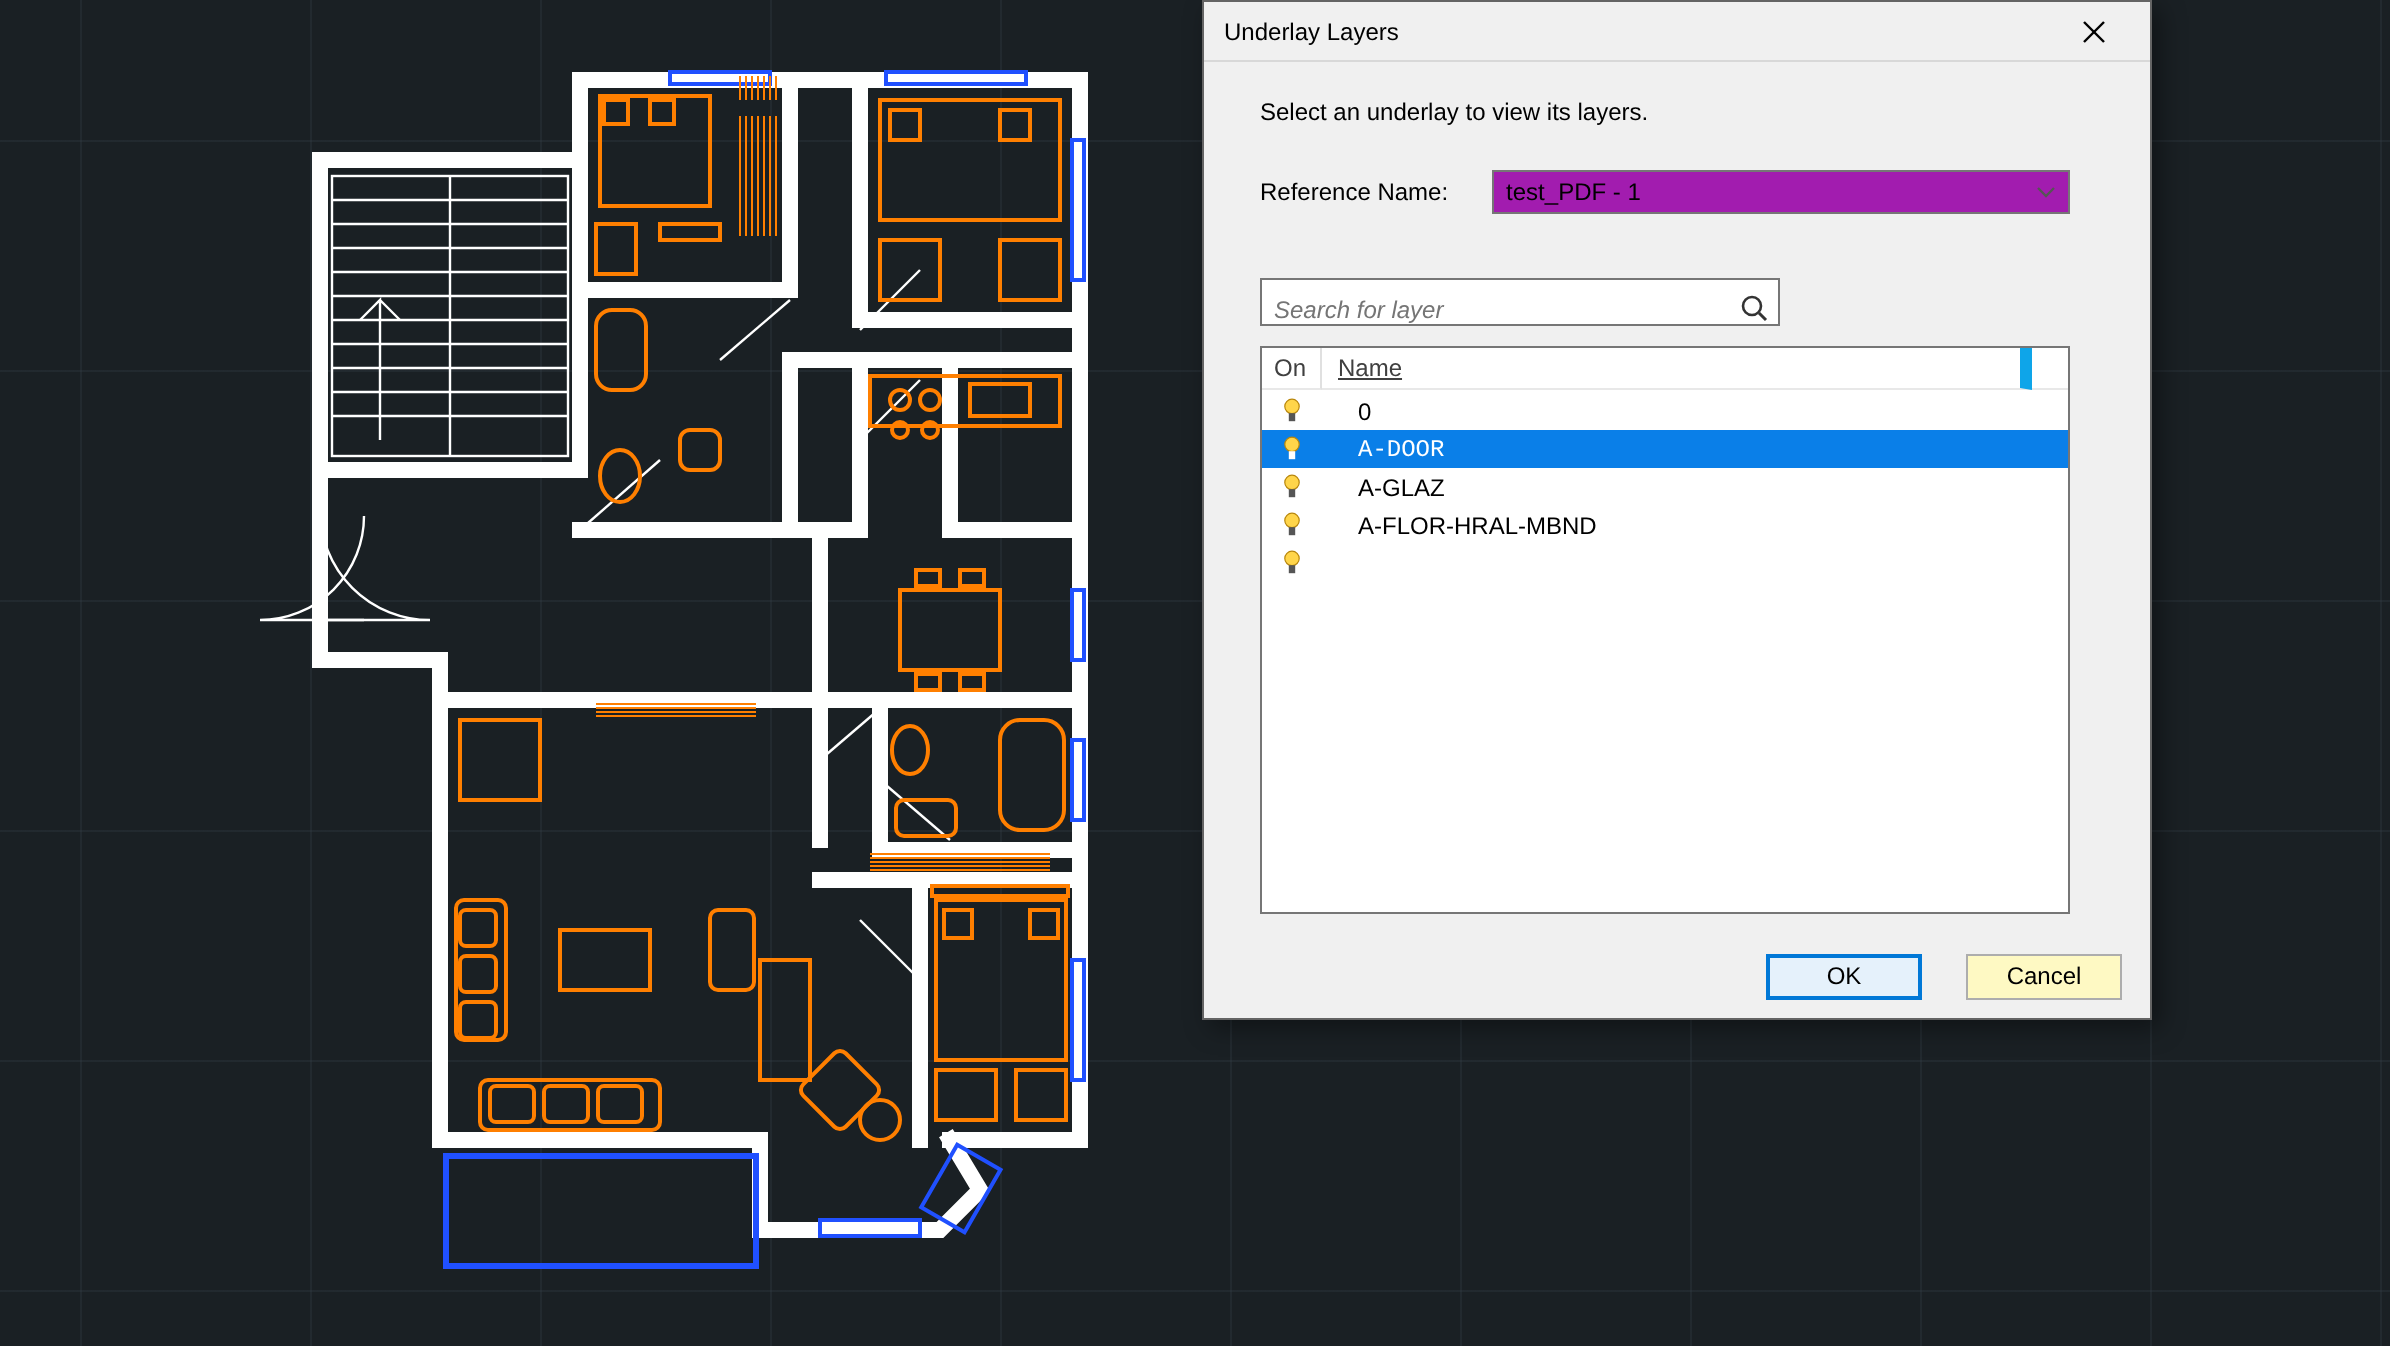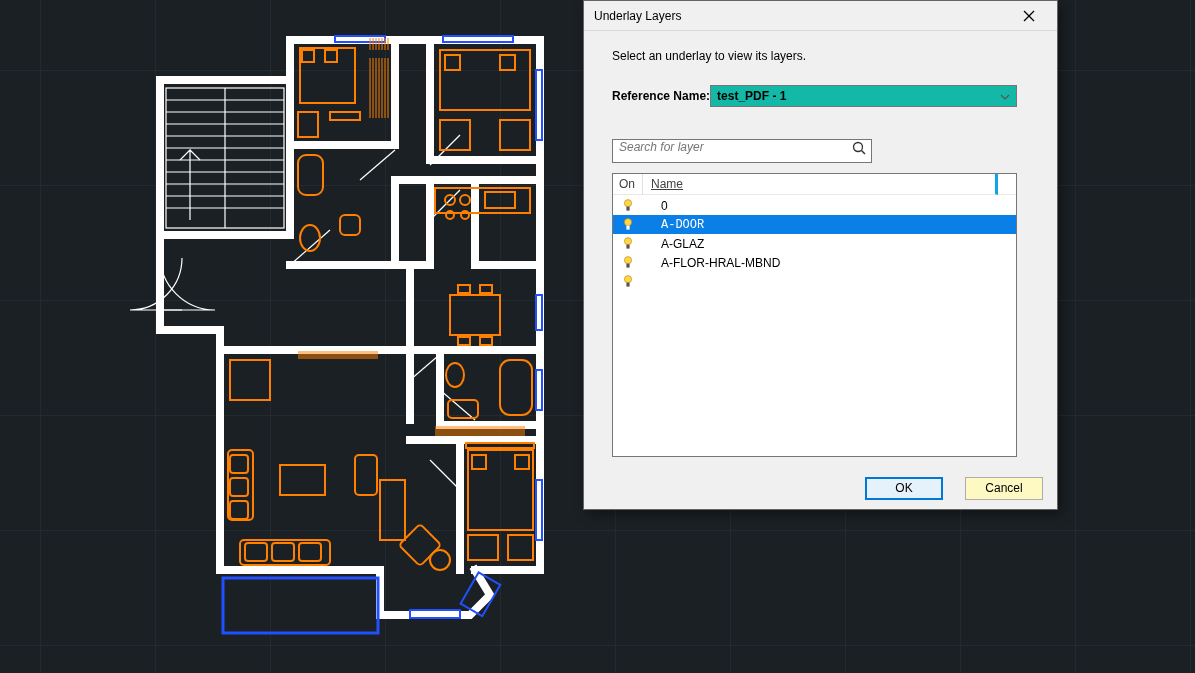--- a/index.html
+++ b/index.html
@@ -24,21 +24,21 @@
   .canvas {
     position: absolute;
     left: 130px;
     top: 20px;
     width: 430px;
     height: 620px;
   }
   
   .dialog {
     position: absolute;
-    left: 583px;
+    left: 601px;
     top: 0;
     width: 475px;
     height: 510px;
     background: #f0f0f0;
     border: 1px solid #646464;
     box-shadow: 4px 4px 12px rgba(0,0,0,0.4);
     display: flex;
     flex-direction: column;
   }
   .titlebar {
@@ -64,47 +64,46 @@
   .dlg-body {
     flex: 1;
     padding: 18px 40px 10px 28px;
     display: flex;
     flex-direction: column;
   }
   .instruction { color: #000; margin-bottom: 22px; }
   .ref-row {
     display: flex;
     align-items: center;
-    gap: 0;
+    gap: 22px;
     margin-bottom: 32px;
-    font-weight: bold;
   }
   .ref-label { color: #000; white-space: nowrap; }
   .select {
     flex: 1;
     height: 22px;
-    background: #14b8a6;
+    background: #a21caf;
     border: 1px solid #767676;
     display: flex;
     align-items: center;
     justify-content: space-between;
     padding: 0 6px;
     font-size: 12px;
     cursor: pointer;
   }
   .select .chev {
     font-size: 10px; color: #555;
   }
   .search {
     width: 260px;
     height: 24px;
     background: #fff;
     border: 1px solid #767676;
     display: flex;
-    align-items: flex-start;
+    align-items: flex-end;
     padding: 0 4px 0 6px;
     margin-bottom: 10px;
   }
   .search input {
     flex: 1;
     border: none;
     outline: none;
     font-size: 12px;
     font-style: italic;
     color: #6d6d6d;
@@ -131,21 +130,21 @@
   .col-on-head {
     width: 30px;
     padding: 3px 6px;
     border-right: 1px solid #e0e0e0;
     background: #fff;
     border-bottom: 1px solid #e8e8e8;
   }
   .col-name-head {
     flex: 1;
     padding: 3px 8px;
-    border-right: 3px solid #0ea5e9;
+    border-right: 6px solid #0ea5e9;
     background: #fff;
     border-bottom: 1px solid #e8e8e8;
     text-decoration: underline;
   }
   .col-scroll-head {
     width: 18px;
     background: #fff;
     border-bottom: 1px solid #e8e8e8;
   }
   .list-rows {

